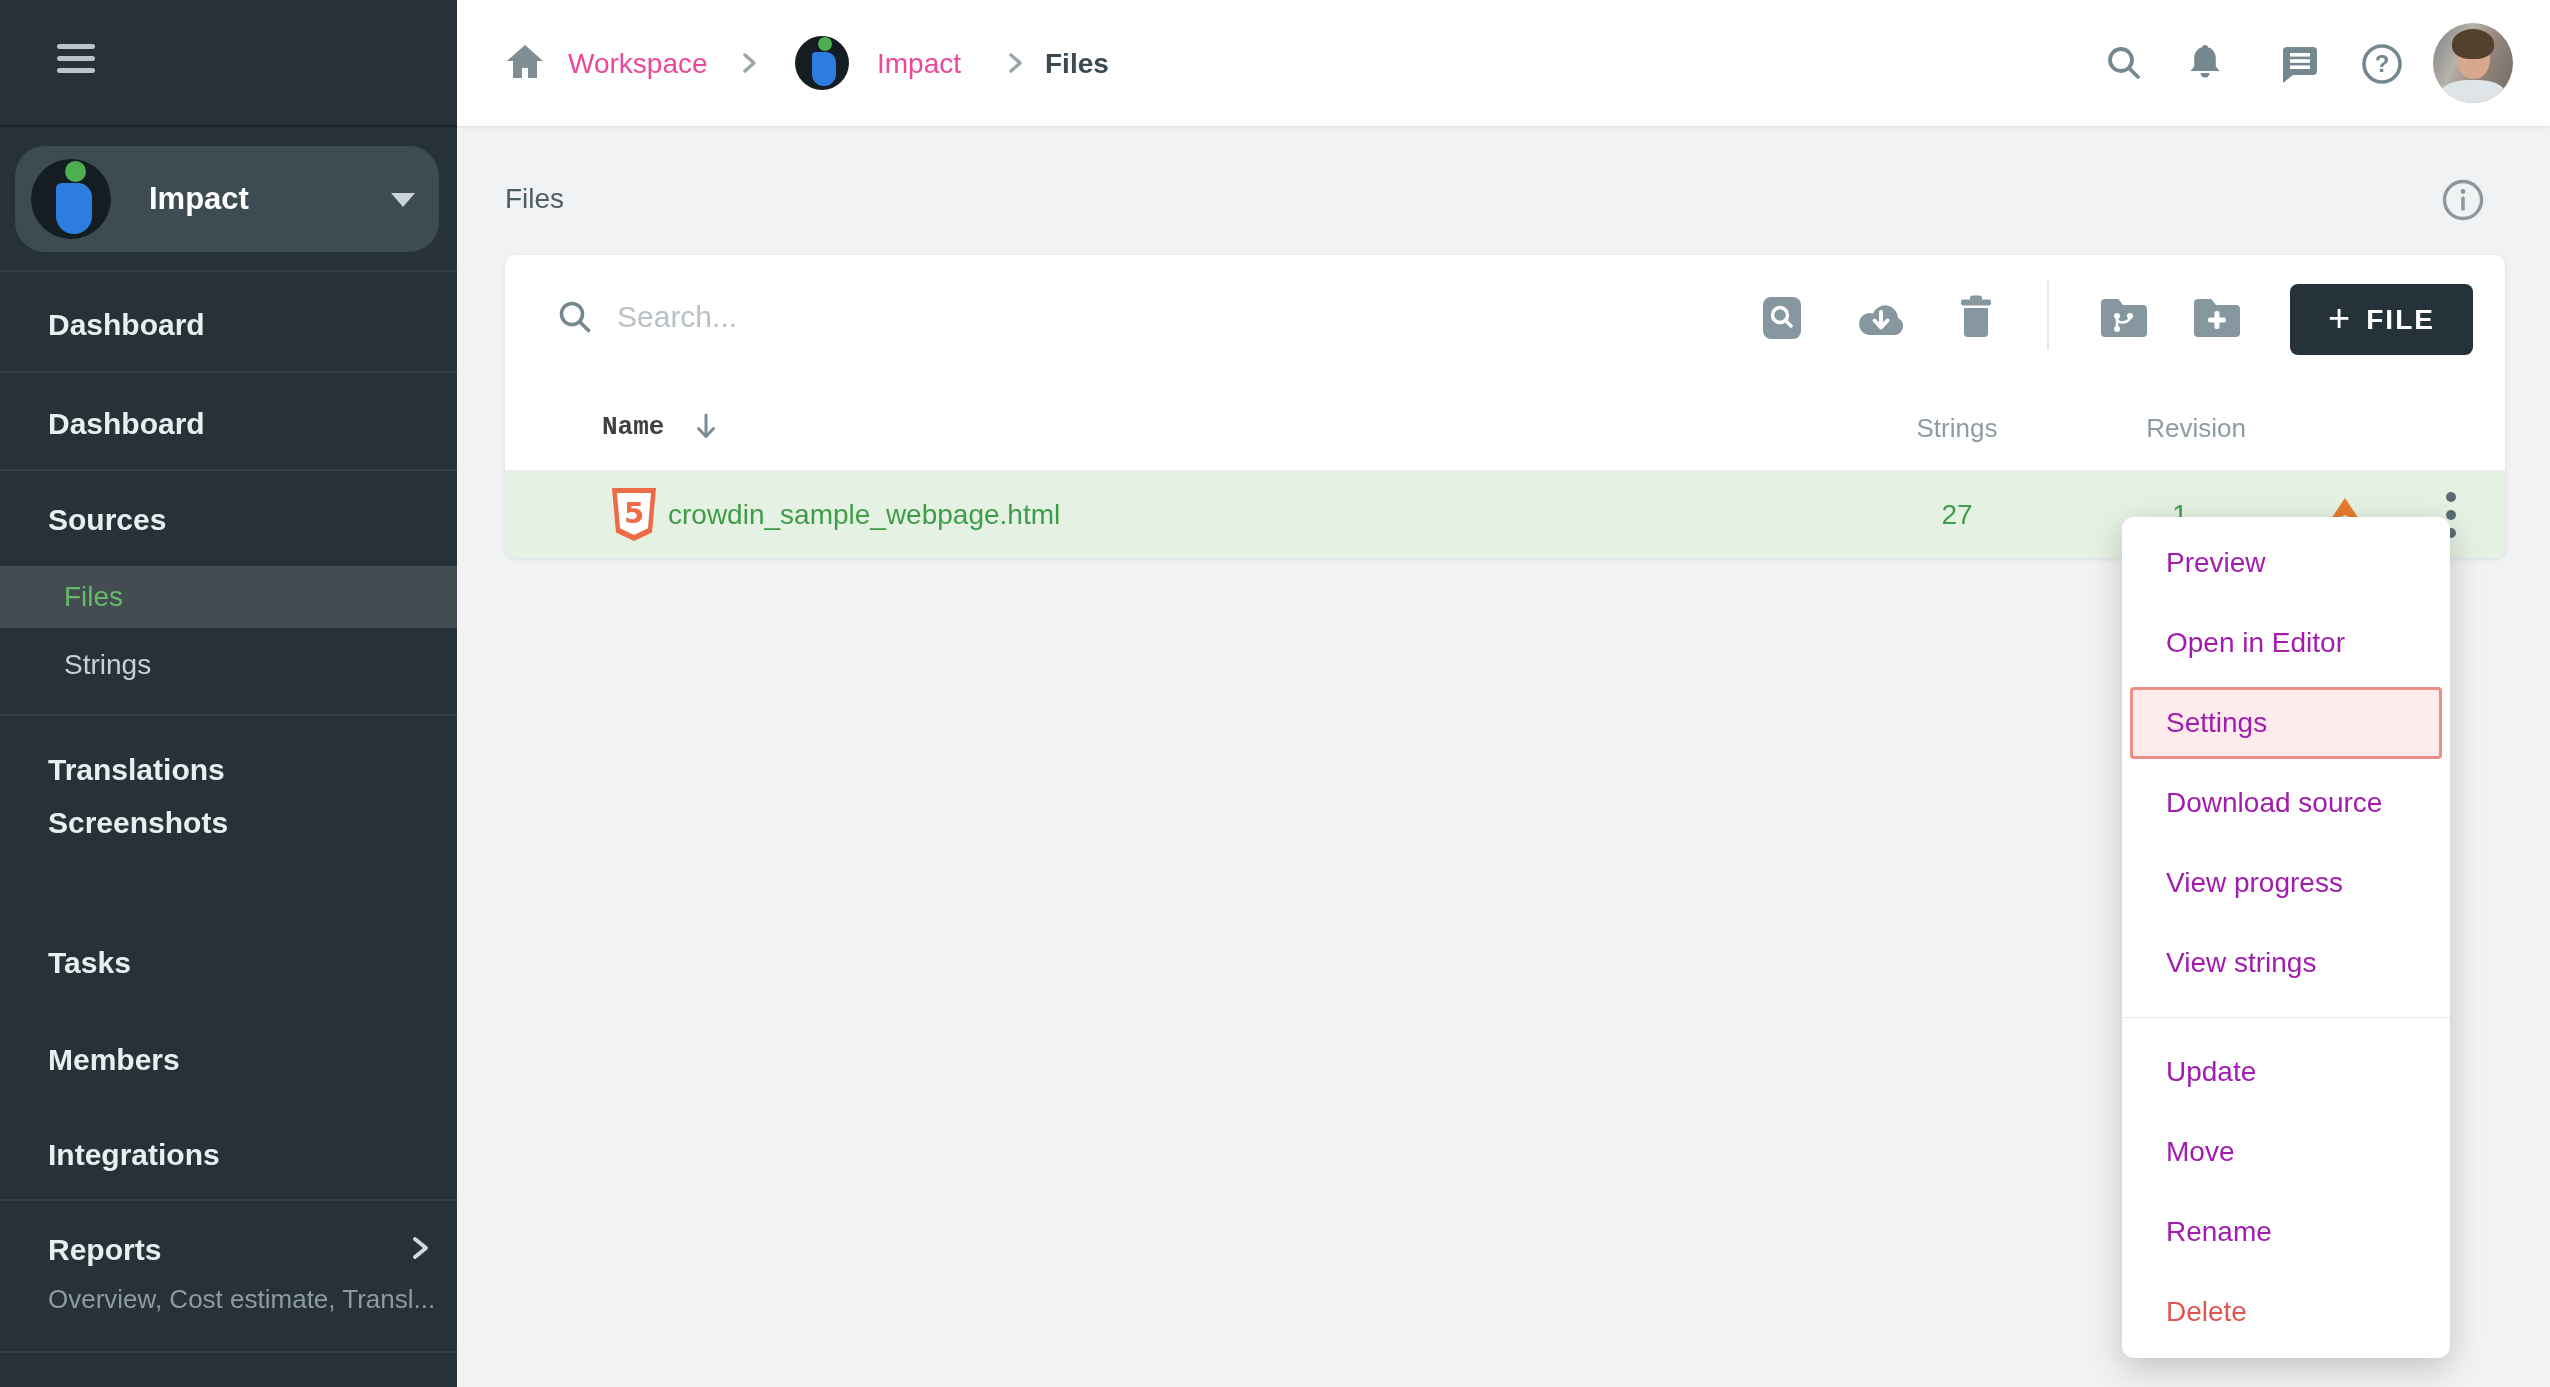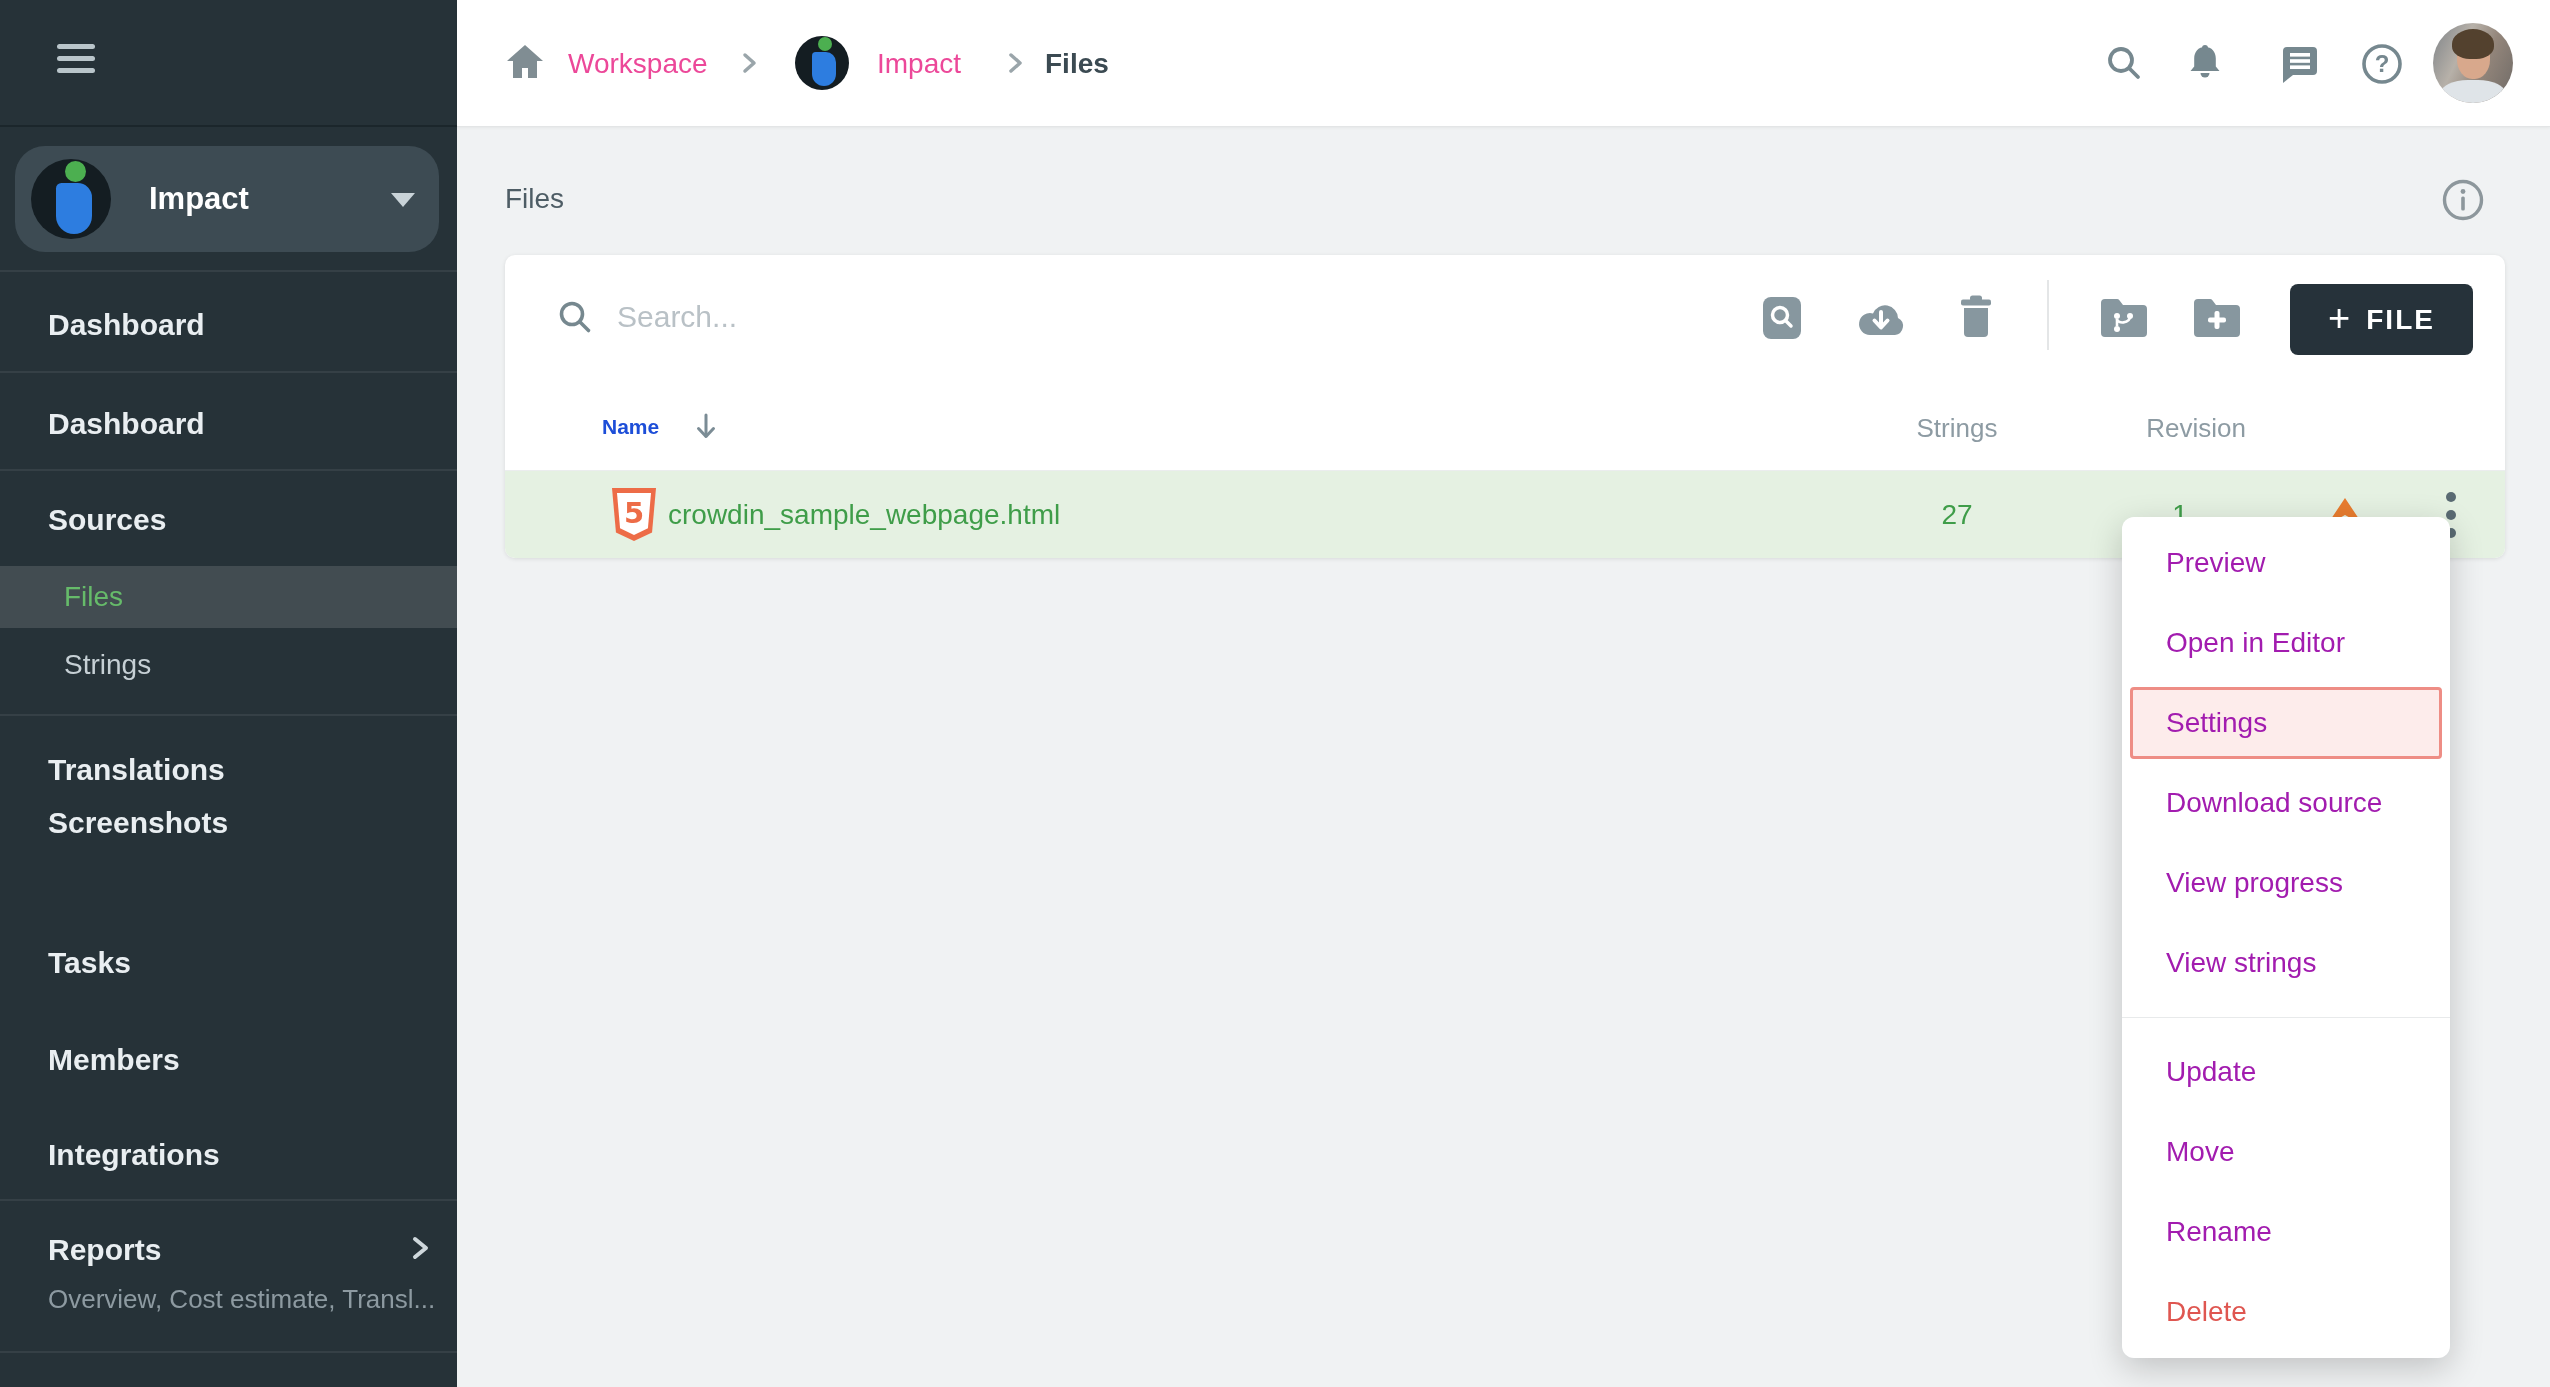--- a/index.html
+++ b/index.html
@@ -58,21 +58,21 @@
   #card { position:absolute; left:48px; top:128px; width:2000px; height:303px; background:#ffffff; border-radius:10px; box-shadow:0 1px 4px rgba(0,0,0,0.10); }
   #search-icon { position:absolute; left:50px; top:42px; }
   #search-input { position:absolute; left:112px; top:37px; width:900px; height:50px; border:none; outline:none; font-size:30px; font-family:"Liberation Sans",sans-serif; color:#5b6b73; background:transparent; }
   #search-input::placeholder { color:#b9c1c6; }
   .tb-btn { position:absolute; top:39px; cursor:pointer; }
   #tb-div { position:absolute; left:1542px; top:25px; width:2px; height:70px; background:#e4e6e7; }
   #file-btn { position:absolute; left:1785px; top:29px; width:183px; height:71px; border-radius:8px; background:#26323a; color:#ffffff; display:flex; align-items:center; justify-content:center; cursor:pointer; }
   #file-btn .plus { font-size:38px; font-weight:normal; margin-right:16px; line-height:1; margin-top:-4px; }
   #file-btn .lbl { font-size:28px; font-weight:bold; letter-spacing:2px; }
 
-  #col-name { position:absolute; left:97px; top:156px; height:32px; line-height:32px; font-size:21px; font-weight:bold; color:#1d4ed8; cursor:pointer; }
+  #col-name { position:absolute; left:97px; top:156px; height:32px; line-height:32px; font-size:26px; font-weight:bold; color:#404040; cursor:pointer;font-family:Liberation Mono, monospace; }
   #sort-arrow { position:absolute; left:186px; top:156px; }
   .col-gray { position:absolute; top:158px; width:140px; text-align:center; font-size:26px; color:#8d9ba3; }
   #col-strings { left:1382px; }
   #col-revision { left:1621px; }
   #hdr-div { position:absolute; left:0; top:215px; width:2000px; height:1px; background:#ebedee; }
 
   #file-row { position:absolute; left:0; top:216px; width:2000px; height:87px; background:#e5f1e2; border-radius:0 0 10px 10px; cursor:pointer; }
   #h5-icon { position:absolute; left:107px; top:17px; width:44px; height:53px; }
   .h5-shield { position:absolute; left:0; top:0; width:44px; height:53px; background:#ed6c47; clip-path:polygon(0 0,100% 0,91% 84%,50% 100%,9% 84%); }
   .h5-inner { position:absolute; left:5px; top:5px; width:34px; height:42px; background:#ffffff; clip-path:polygon(0 0,100% 0,91% 84%,50% 100%,9% 84%); }

